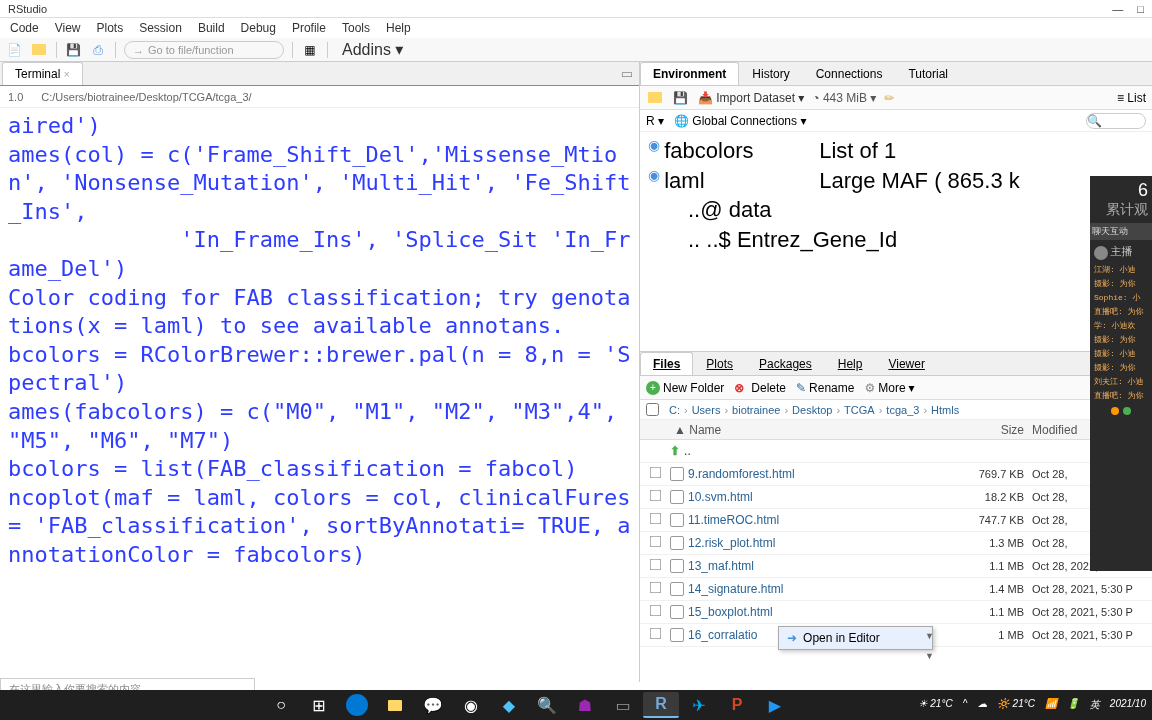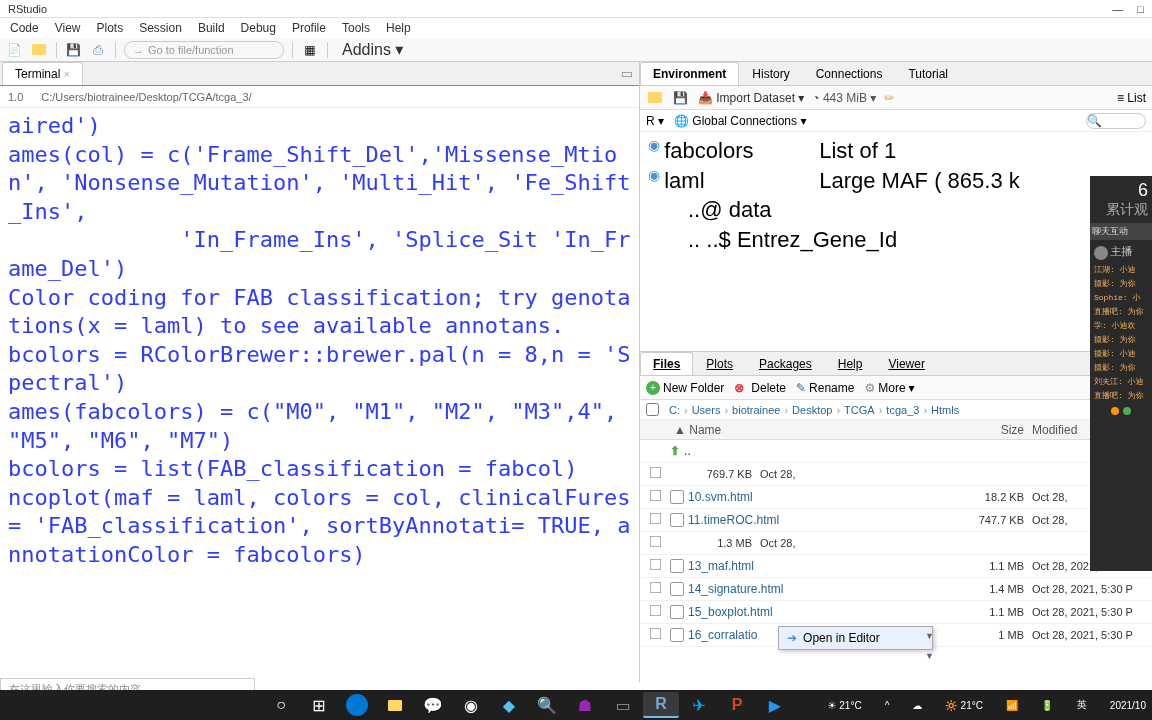--- a/index.html
+++ b/index.html
@@ -94,21 +94,21 @@
 .overlay .line { font-size: 8px; color: #f0b060; margin: 3px 0; white-space: nowrap; font-family: Liberation Mono, monospace; }
 .overlay .av { width: 14px; height: 14px; background: #888; border-radius: 50%; display: inline-block; vertical-align: middle; }
 .overlay .dots { display: flex; gap: 4px; justify-content: center; margin-top: 6px; }
 .overlay .dot { width: 8px; height: 8px; border-radius: 50%; }
 
 
 .search-box { position: absolute; left: 0; bottom: 20px; height: 22px; width: 255px; background: #fff; border: 1px solid #ccc; display: flex; align-items: center; padding: 0 8px; font-size: 11px; color: #888; }
 .taskbar { position: absolute; bottom: 0; left: 0; right: 0; height: 30px; background: #1f1f1f; display: flex; align-items: center; padding: 0 6px; gap: 2px; }
 .taskbar .tb-item { width: 36px; height: 26px; display: flex; align-items: center; justify-content: center; border-radius: 2px; }
 .taskbar .tb-item.active { background: #3a3a3a; border-bottom: 2px solid #76b9ed; }
-.taskbar .tray { margin-left: auto; display: flex; align-items: center; gap: 23px; color: #fff; font-size: 10px; }
+.taskbar .tray { margin-left: auto; display: flex; align-items: flex-start; gap: 10px; color: #fff; font-size: 10px; font-style: italic; }
 
 .folder-icon { width: 14px; height: 11px; background: #ffd766; border-radius: 1px; display: inline-block; }
 .green-plus { width: 14px; height: 14px; background: #4CAF50; color: #fff; border-radius: 50%; display: inline-flex; align-items: center; justify-content: center; font-size: 10px; }
 .red-x { width: 14px; height: 14px; color: #d33; font-weight: bold; }
 .blue-pen { color: #2a6496; }
 .gear { color: #888; }
 </style>
 </head>
 <body>
 
@@ -263,20 +263,24 @@
           <div class="filename">
               <span class="up-icon">⬆</span>
               <span>..</span>
             </div>
           <div class="size"></div>
             <div class="mod"></div>
         </div>
         <div id="file-rows">
             <div class="file-row">
               <div class="chk"><input type="checkbox" style=""></div>
+    <div class="filename">
+                <span class="file-icon"></span>
+                <span>9.randomforest.html</span>
+              </div>
     <div class="size">769.7 KB</div>
     <div class="mod">Oct 28,</div>
             </div>
             <div class="file-row">
               <div class="chk"><input type="checkbox" style=""></div>
     <div class="filename">
                 <span class="file-icon"></span>
                 <span>10.svm.html</span>
               </div>
     <div class="size">18.2 KB</div>
@@ -286,20 +290,24 @@
               <div class="chk"><input type="checkbox" style=""></div>
     <div class="filename">
                 <span class="file-icon"></span>
                 <span>11.timeROC.html</span>
               </div>
     <div class="size">747.7 KB</div>
     <div class="mod">Oct 28,</div>
             </div>
             <div class="file-row">
               <div class="chk"><input type="checkbox" style=""></div>
+    <div class="filename">
+                <span class="file-icon"></span>
+                <span>12.risk_plot.html</span>
+              </div>
     <div class="size">1.3 MB</div>
     <div class="mod">Oct 28,</div>
             </div>
             <div class="file-row">
               <div class="chk"><input type="checkbox" style=""></div>
     <div class="filename">
                 <span class="file-icon"></span>
                 <span>13_maf.html</span>
               </div>
     <div class="size">1.1 MB</div>

